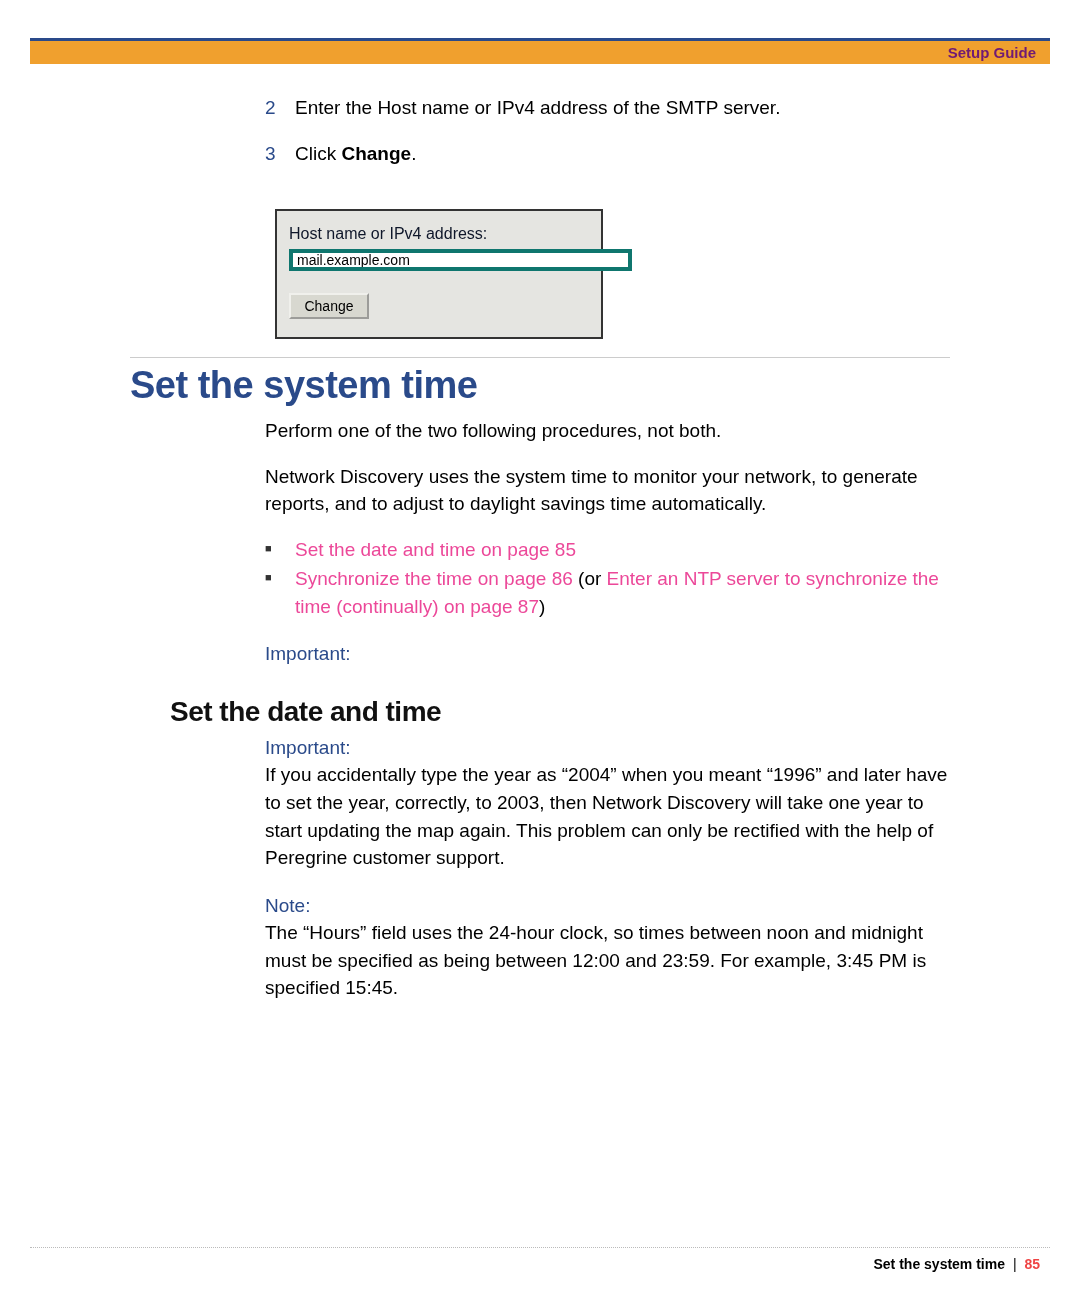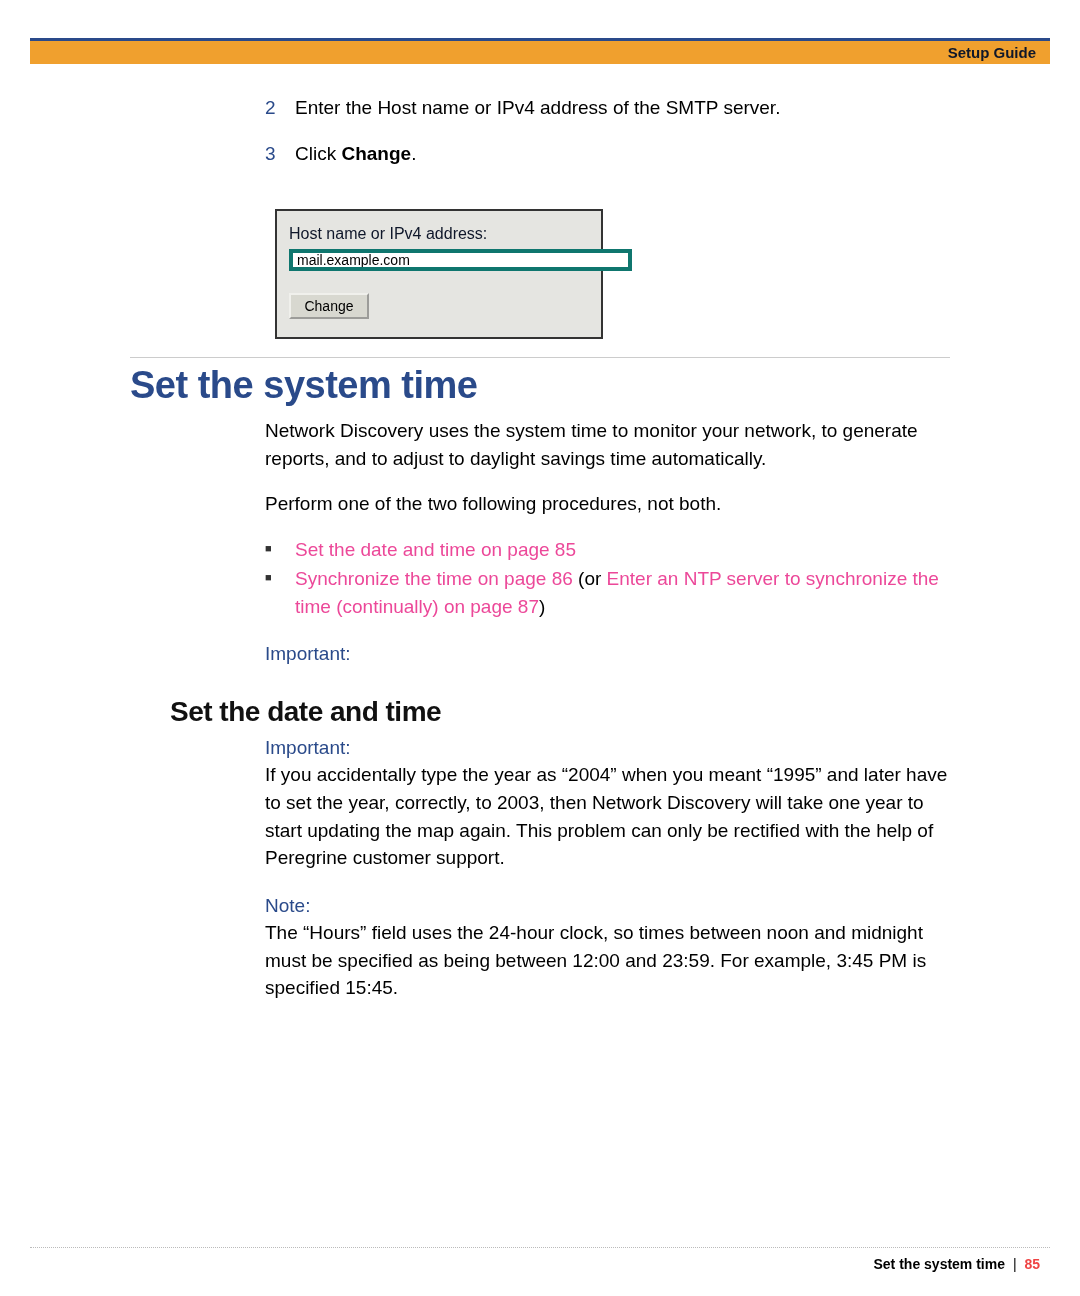--- a/index.html
+++ b/index.html
@@ -25,21 +25,21 @@
     height: 26px;
     background: #f0a02e;
     border-top: 3px solid #2a4a8a;
     box-sizing: border-box;
     display: flex;
     justify-content: flex-end;
     align-items: center;
     padding-right: 14px;
   }
   .header-title {
-    color: #0f172a;
+    color: #701a75;
     font-weight: 700;
     font-size: 15px;
   }
   
   .content {
     position: absolute;
     left: 130px;
     right: 130px;
     top: 94px;
   }
@@ -206,22 +206,22 @@
         <div>
           <button class="smtp-btn">Change</button>
         </div>
       </div>
     </div>
 
     <hr class="divider">
 
     <h1 class="section">Set the system time</h1>
 
+    <div class="para body-text">Perform one of the two following procedures, not both.</div>
     <div class="para body-text">Network Discovery uses the system time to monitor your network, to generate reports, and to adjust to daylight savings time automatically.</div>
-    <div class="para body-text">Perform one of the two following procedures, not both.</div>
 
     <div class="bullet-row">
       <div class="bullet-mark">■</div>
       <div class="bullet-body">
         <span class="link">Set the date and time on page 85</span>
       </div>
     </div>
     <div class="bullet-row">
       <div class="bullet-mark">■</div>
       <div class="bullet-body">
@@ -230,21 +230,21 @@
     </div>
 
     <div class="note-row">
       <div class="note-label imp">Important:</div>
     </div>
 
     <h2 class="subsection">Set the date and time</h2>
 
     <div class="note-row" style="margin-top:2px">
       <div class="note-label imp">Important:</div>
-      <div class="note-body">If you accidentally type the year as “2004” when you meant “1995” and later have to set the year, correctly, to 2003, then Network Discovery will take one year to start updating the map again. This problem can only be rectified with the help of Peregrine customer support.</div>
+      <div class="note-body">If you accidentally type the year as “2004” when you meant “1996” and later have to set the year, correctly, to 2003, then Network Discovery will take one year to start updating the map again. This problem can only be rectified with the help of Peregrine customer support.</div>
     </div>
 
     <div class="note-row">
       <div class="note-label nte">Note:</div>
       <div class="note-body">The “Hours” field uses the 24-hour clock, so times between noon and midnight must be specified as being between 12:00 and 23:59. For example, 3:45 PM is specified 15:45.</div>
     </div>
 
   </div>
 
   <div class="footer-line"></div>

